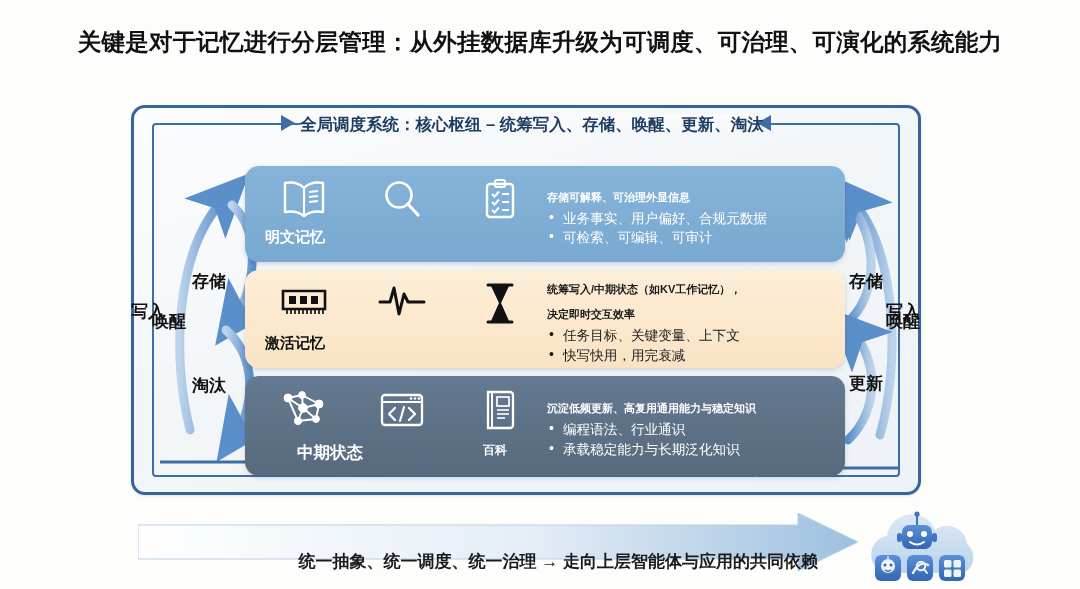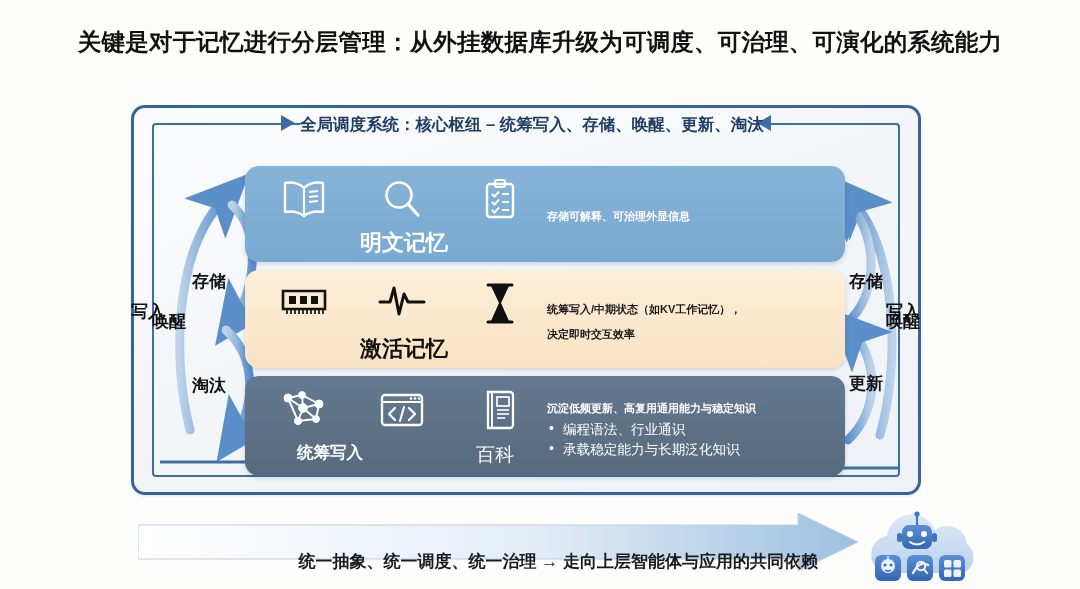--- a/index.html
+++ b/index.html
@@ -75,22 +75,22 @@
   #card-parametric { top: 376px; height: 100px; background: linear-gradient(180deg,#647a90 0%, #57697d 100%); }
 
   .card-icons {
     display: flex; align-items: flex-start; gap: 20px;
     width: 278px; flex: 0 0 278px; padding-top: 2px;
   }
   .icon-col { display: flex; flex-direction: column; align-items: center; width: 78px; }
   .icon-col svg { display: block; }
   
   .label-span-3 {
-    position: absolute; width: 278px; text-align: center;
-    font-size: 22px; font-weight: bold; color:#fff; white-space: nowrap;
+    position: absolute; width: 278px; text-align: left;
+    font-size: 15px; font-weight: bold; color:#fff; white-space: nowrap;
   }
 
   .card-text { flex: 1; padding-left: 4px; }
   .card-head {
     font-size: 11px; font-weight: bold; line-height: 17px; margin-bottom: 3px; margin-top: 8px;
   }
   .card-bullets { list-style: none; }
   .card-bullets li {
     font-size: 13.6px; line-height: 19.5px; position: relative; padding-left: 16px;
   }
@@ -194,20 +194,24 @@
           <path d="M12,24 l2.5,2.5 l4.5,-5" fill="none" stroke="#fff" stroke-width="2"></path>
           <line x1="22" y1="24" x2="29" y2="24" stroke="#fff" stroke-width="2"></line>
           <path d="M12,32 l2.5,2.5 l4.5,-5" fill="none" stroke="#fff" stroke-width="2"></path>
           <line x1="22" y1="32" x2="29" y2="32" stroke="#fff" stroke-width="2"></line>
         </svg>
       </div>
       <div class="label-span-3" style="top:52px;left:0;">明文记忆</div>
     </div>
     <div class="card-text">
       <div class="card-head">存储可解释、可治理外显信息</div>
+      <ul class="card-bullets">
+        <li>业务事实、用户偏好、合规元数据</li>
+        <li>可检索、可编辑、可审计</li>
+      </ul>
     </div>
   </div>
 
   <div class="card" id="card-active">
     <div class="card-icons" style="position:relative;height:78px;">
       <div class="icon-col">
         <svg width="50" height="40" viewBox="0 0 50 40">
           <path d="M4,9 h42 v18 h-42 z" fill="none" stroke="#111" stroke-width="2.6"></path>
           <rect x="10" y="14" width="7" height="8" fill="#111"></rect>
           <rect x="21" y="14" width="7" height="8" fill="#111"></rect>
@@ -236,20 +240,24 @@
           <line x1="5" y1="3" x2="29" y2="3" stroke="#111" stroke-width="3" stroke-linecap="round"></line>
           <line x1="5" y1="40" x2="29" y2="40" stroke="#111" stroke-width="3" stroke-linecap="round"></line>
           <path d="M8,4 L26,4 L18,21 L26,39 L8,39 L16,21 Z" fill="#111"></path>
         </svg>
       </div>
       <div class="label-span-3" style="top:54px;left:0;color:#111;">激活记忆</div>
     </div>
     <div class="card-text">
       <div class="card-head">统筹写入/中期状态（如KV工作记忆），</div>
       <div class="card-head">决定即时交互效率</div>
+      <ul class="card-bullets">
+        <li>任务目标、关键变量、上下文</li>
+        <li>快写快用，用完衰减</li>
+      </ul>
     </div>
   </div>
 
   <div class="card" id="card-parametric">
     <div class="card-icons" style="position:relative;height:80px;">
       <div class="icon-col">
         <svg width="52" height="44" viewBox="0 0 52 44">
           <g stroke="#fff" stroke-width="1.9" fill="none">
             <line x1="10" y1="10" x2="25" y2="20"></line>
               <line x1="10" y1="10" x2="24" y2="7"></line>
@@ -287,22 +295,22 @@
       <div class="icon-col">
         <svg width="38" height="44" viewBox="0 0 38 44">
           <path d="M7,4 h22 a3,3 0 0 1 3,3 v30 a3,3 0 0 1 -3,3 h-22 z" fill="none" stroke="#fff" stroke-width="2.3"></path>
           <line x1="11" y1="4" x2="11" y2="40" stroke="#fff" stroke-width="1.9"></line>
           <rect x="16" y="9" width="12" height="9" fill="none" stroke="#fff" stroke-width="1.7"></rect>
           <line x1="16" y1="22" x2="28" y2="22" stroke="#fff" stroke-width="1.6"></line>
           <line x1="16" y1="26" x2="28" y2="26" stroke="#fff" stroke-width="1.6"></line>
           <line x1="16" y1="30" x2="24" y2="30" stroke="#fff" stroke-width="1.6"></line>
         </svg>
       </div>
-      <div style="position:absolute;top:56px;left:-10px;width:150px;text-align:center;font-size:16.5px;font-weight:bold;color:#fff;white-space:nowrap;">统筹写入</div>
-      <div style="position:absolute;top:56px;left:190px;width:80px;text-align:center;font-size:19px;font-weight:normal;color:#fff;white-space:nowrap;">百科</div>
+      <div style="position:absolute;top:56px;left:-10px;width:150px;text-align:center;font-size:16.5px;font-weight:bold;color:#fff;white-space:nowrap;">中期状态</div>
+      <div style="position:absolute;top:56px;left:190px;width:80px;text-align:center;font-size:12px;font-weight:bold;color:#fff;white-space:nowrap;">百科</div>
     </div>
     <div class="card-text" style="align-self:flex-start;padding-top:16px;">
       <div class="card-head">沉淀低频更新、高复用通用能力与稳定知识</div>
       <ul class="card-bullets">
         <li>编程语法、行业通识</li>
         <li>承载稳定能力与长期泛化知识</li>
       </ul>
     </div>
   </div>
 

